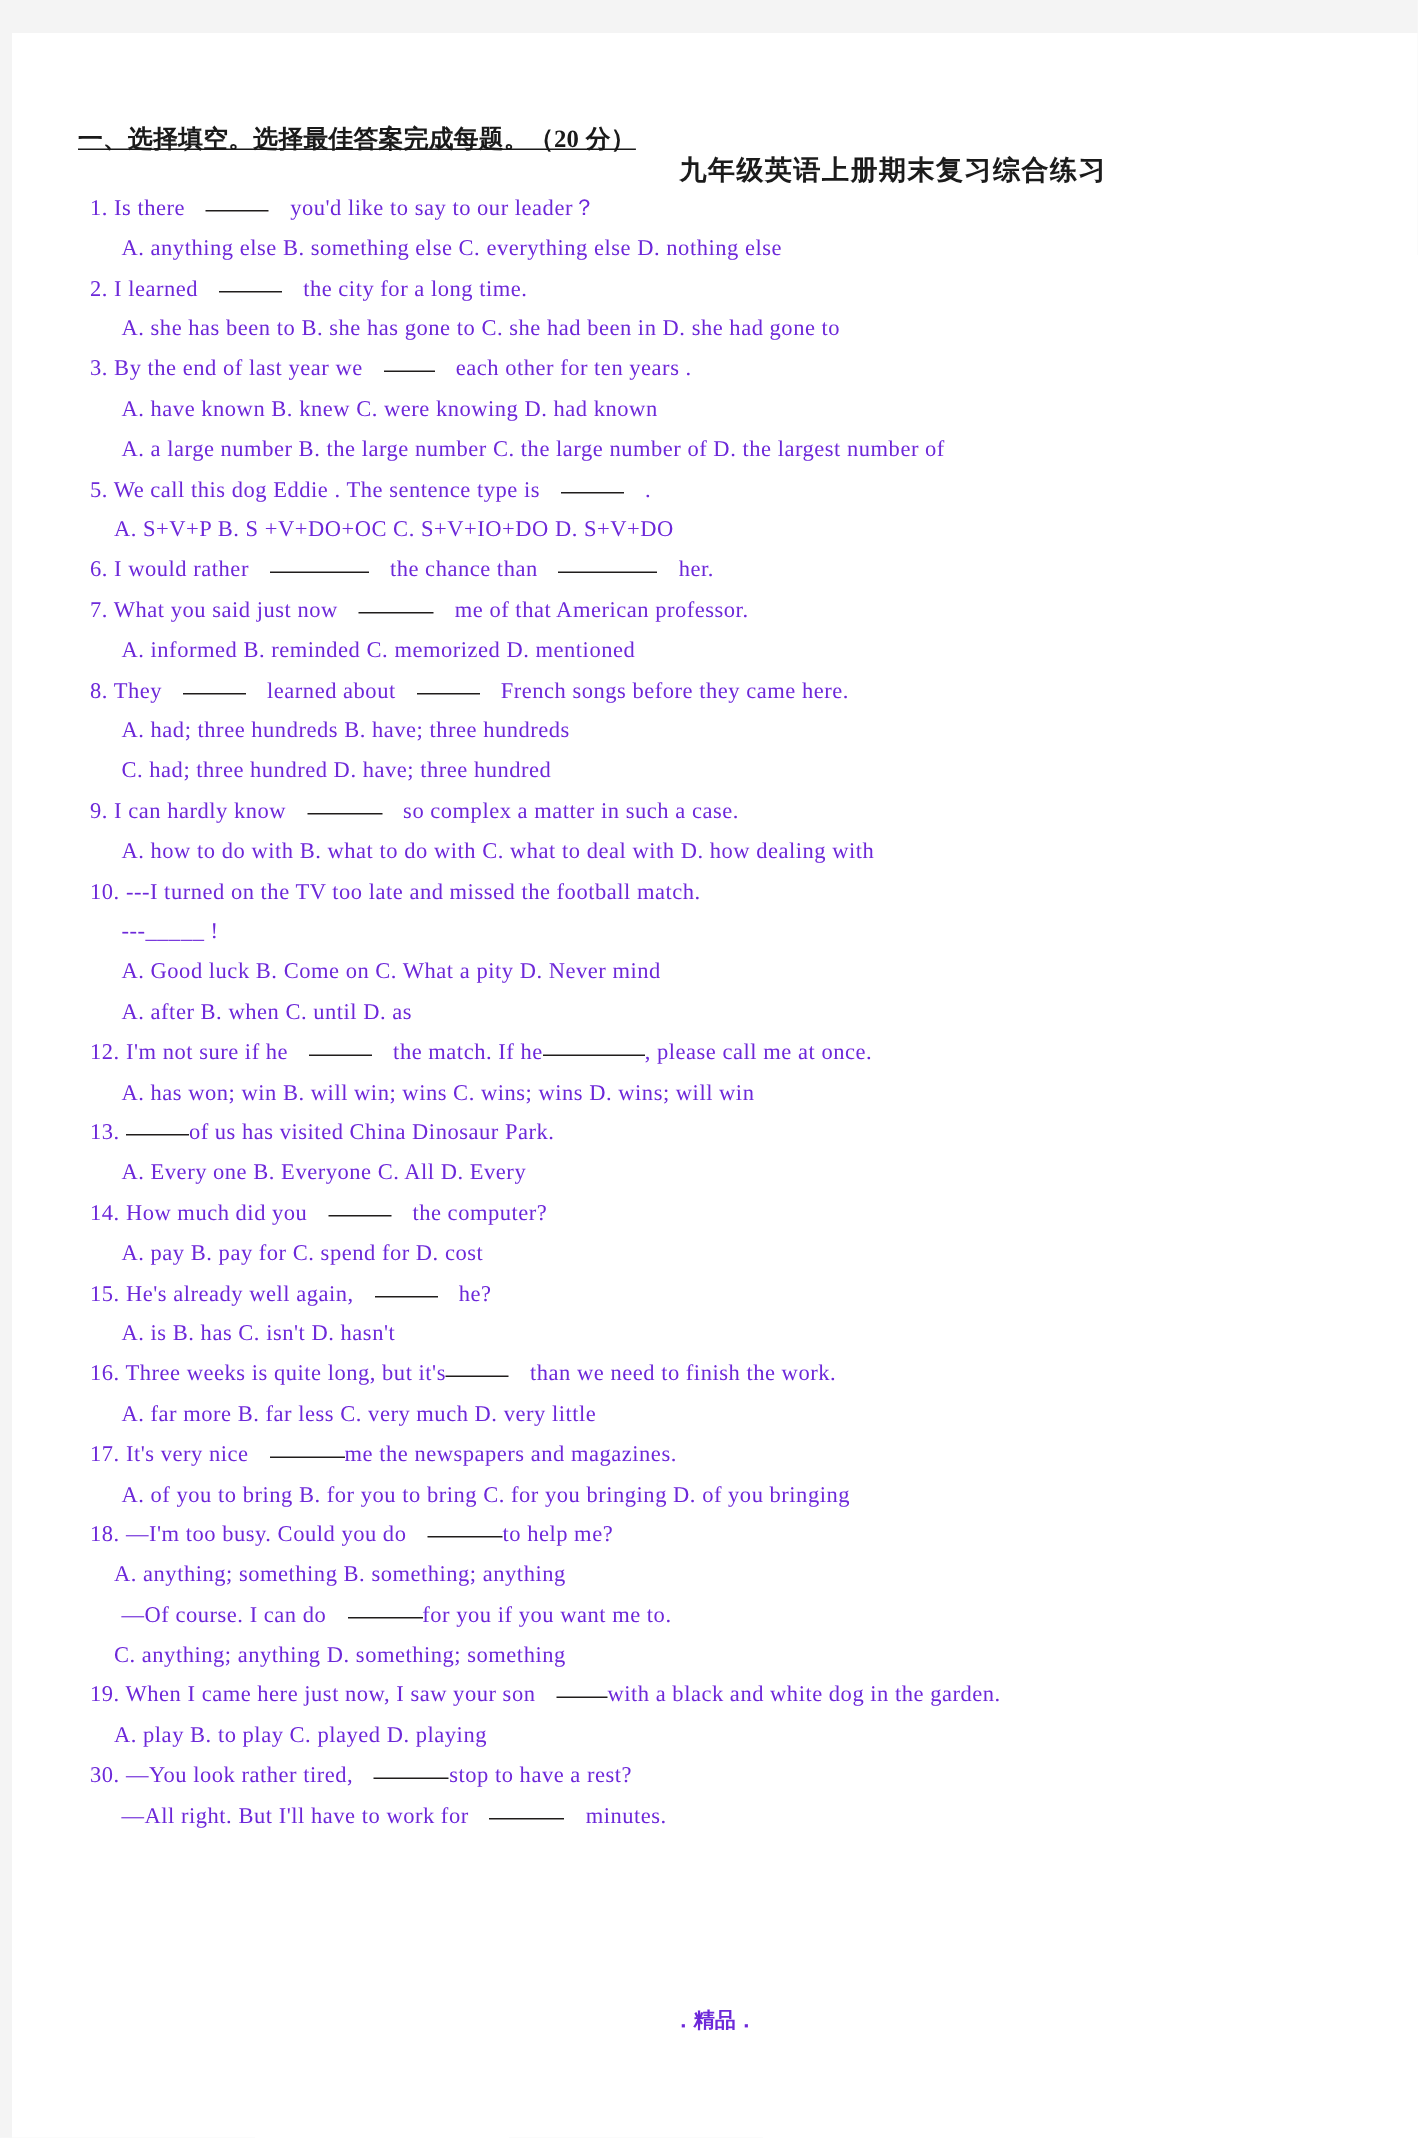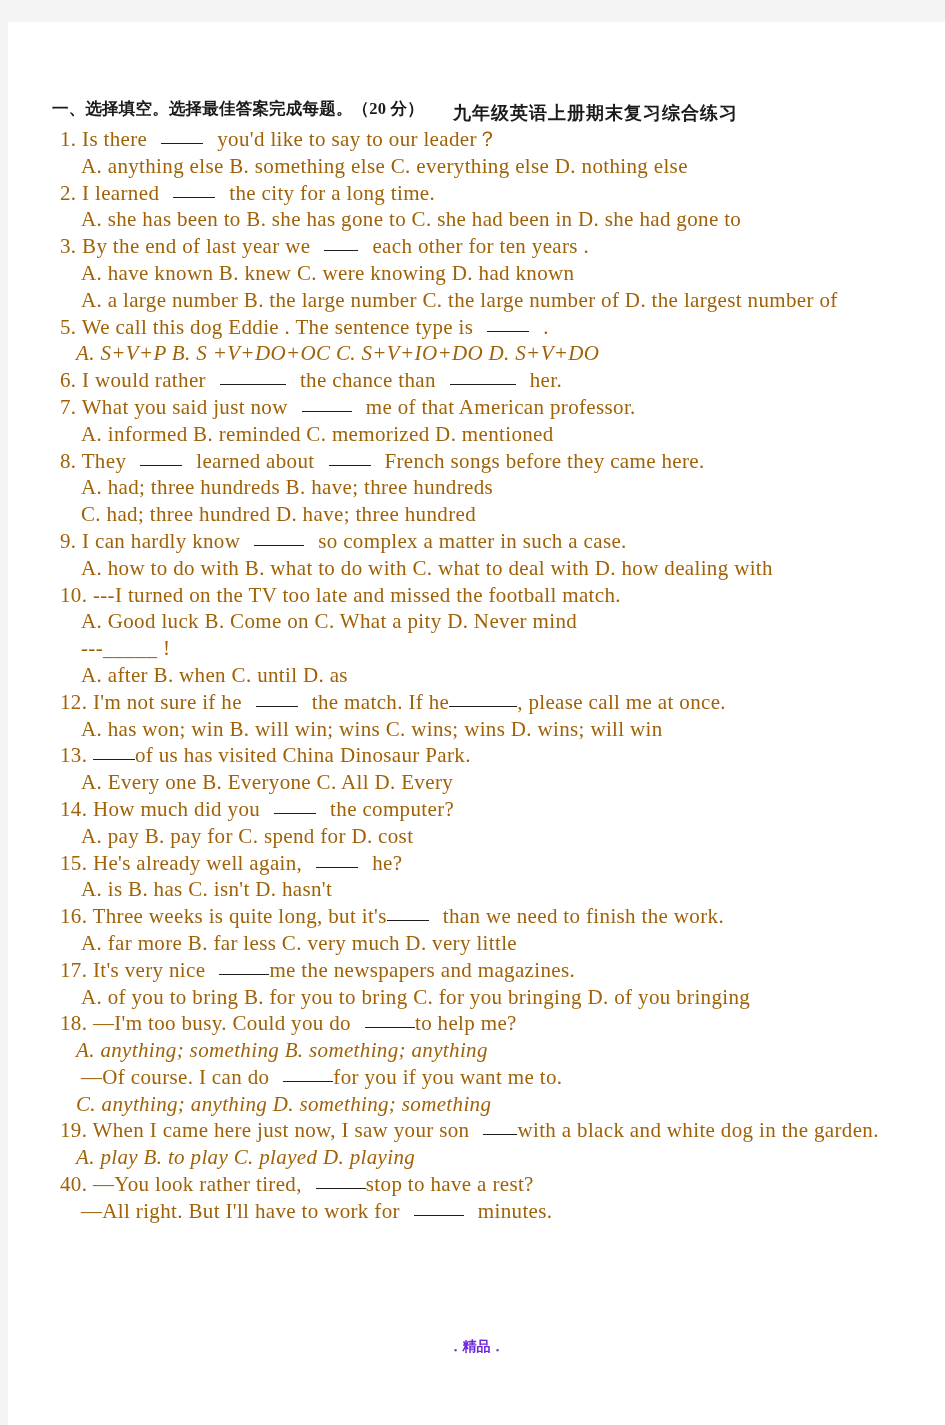--- a/index.html
+++ b/index.html
@@ -40,55 +40,55 @@
     font-weight: bold;
     letter-spacing: 1px;
     color: #1b1b1b;
     white-space: nowrap;
     margin-top: 23px;
   }
 
   .section-heading {
     position: absolute;
     left: 44px;
-    top: 76px;
+    top: 60px;
     font-size: 16.5px;
     font-weight: bold;
     color: #1a1a1a;
     letter-spacing: 0.2px;
     white-space: nowrap;
+    text-decoration: underline;
   }
 
   .qlist {
     position: absolute;
     left: 0;
     top: 104px;
     width: 937px;
   }
 
   .line {
     position: relative;
-    color: #a16207;
-    font-size: 21px;
+    color: #6d28d9;
+    font-size: 15px;
     line-height: 26.8px;
     white-space: nowrap;
     letter-spacing: 0.35px;
   }
   .line.stem {
     padding-left: 52px;
   }
   .line.cont {
     padding-left: 73px;
   }
   .line.opts {
     padding-left: 73px;
   }
   .line.opts-tight {
     padding-left: 68px;
-    font-style: italic;
   }
 
   .blank {
     display: inline-block;
     border-bottom: 1.3px solid #201d1c;
     vertical-align: 2px;
     height: 10px;
   }
   .b3 { width: 26px; }
   .b4 { width: 34px; }
@@ -144,22 +144,22 @@
       <div class="line opts">A. informed         B. reminded         C. memorized         D. mentioned</div>
 
       <div class="line stem"><span>8.</span> <span>They</span><span class="gap-s"></span><span class="blank b5"></span><span class="gap-s"></span><span>learned about</span><span class="gap-s"></span><span class="blank b5"></span><span class="gap-s"></span><span>French songs before they came here.</span></div>
       <div class="line opts">A. had; three hundreds                    B. have; three hundreds</div>
       <div class="line opts">C. had; three hundred                     D. have; three hundred</div>
 
       <div class="line stem"><span>9.</span> <span>I can hardly know</span><span class="gap-s"></span><span class="blank b6"></span><span class="gap-s"></span><span>so complex a matter in such a case.</span></div>
       <div class="line opts">A. how to do with      B. what to do with      C. what to deal with        D. how dealing with</div>
 
       <div class="line stem"><span>10.</span> <span>---I turned on the TV too late and missed the football match.</span></div>
+      <div class="line cont">---_____ !</div>
       <div class="line opts">A. Good luck          B. Come on          C. What a pity            D. Never mind</div>
-      <div class="line cont">---_____ !</div>
 
       <div class="line opts">A. after          B. when                 C. until                  D. as</div>
 
       <div class="line stem"><span>12.</span> <span>I'm not sure if he</span><span class="gap-s"></span><span class="blank b5"></span><span class="gap-s"></span><span>the match. If he</span><span class="blank b3"></span><span class="blank b5"></span><span>, please call me at once.</span></div>
       <div class="line opts">A. has won; win         B. will win; wins      C. wins; wins               D. wins; will win</div>
 
       <div class="line stem"><span>13.</span> <span class="blank b5"></span><span>of us has visited China Dinosaur Park.</span></div>
       <div class="line opts">A. Every one           B. Everyone               C. All              D. Every</div>
 
       <div class="line stem"><span>14.</span> <span>How much did you</span><span class="gap-s"></span><span class="blank b5"></span><span class="gap-s"></span><span>the computer?</span></div>
@@ -175,21 +175,21 @@
       <div class="line opts">A. of you to bring     B. for you to bring     C. for you bringing   D. of you bringing</div>
 
       <div class="line stem"><span>18.</span> <span>—I'm too busy. Could you do</span><span class="gap-s"></span><span class="blank b6"></span><span>to help me?</span></div>
       <div class="line opts-tight">A. anything; something            B. something; anything</div>
       <div class="line cont"><span>—Of course. I can do</span><span class="gap-s"></span><span class="blank b6"></span><span>for you if you want me to.</span></div>
       <div class="line opts-tight">C. anything; anything             D. something; something</div>
 
       <div class="line stem"><span>19.</span> <span>When I came here just now, I saw your son</span><span class="gap-s"></span><span class="blank b4"></span><span>with a black and white dog in the garden.</span></div>
       <div class="line opts-tight">A. play       B. to play      C. played      D. playing</div>
 
-      <div class="line stem"><span>40.</span> <span>—You look rather tired,</span><span class="gap-s"></span><span class="blank b6"></span><span>stop to have a rest?</span></div>
+      <div class="line stem"><span>30.</span> <span>—You look rather tired,</span><span class="gap-s"></span><span class="blank b6"></span><span>stop to have a rest?</span></div>
       <div class="line cont"><span>—All right. But I'll have to work for</span><span class="gap-s"></span><span class="blank b6"></span><span class="gap-s"></span><span>minutes.</span></div>
 
     </div>
 
     <div class="footer-mark">．精品．</div>
 
   </div>
 </div>
 
 </body></html>

